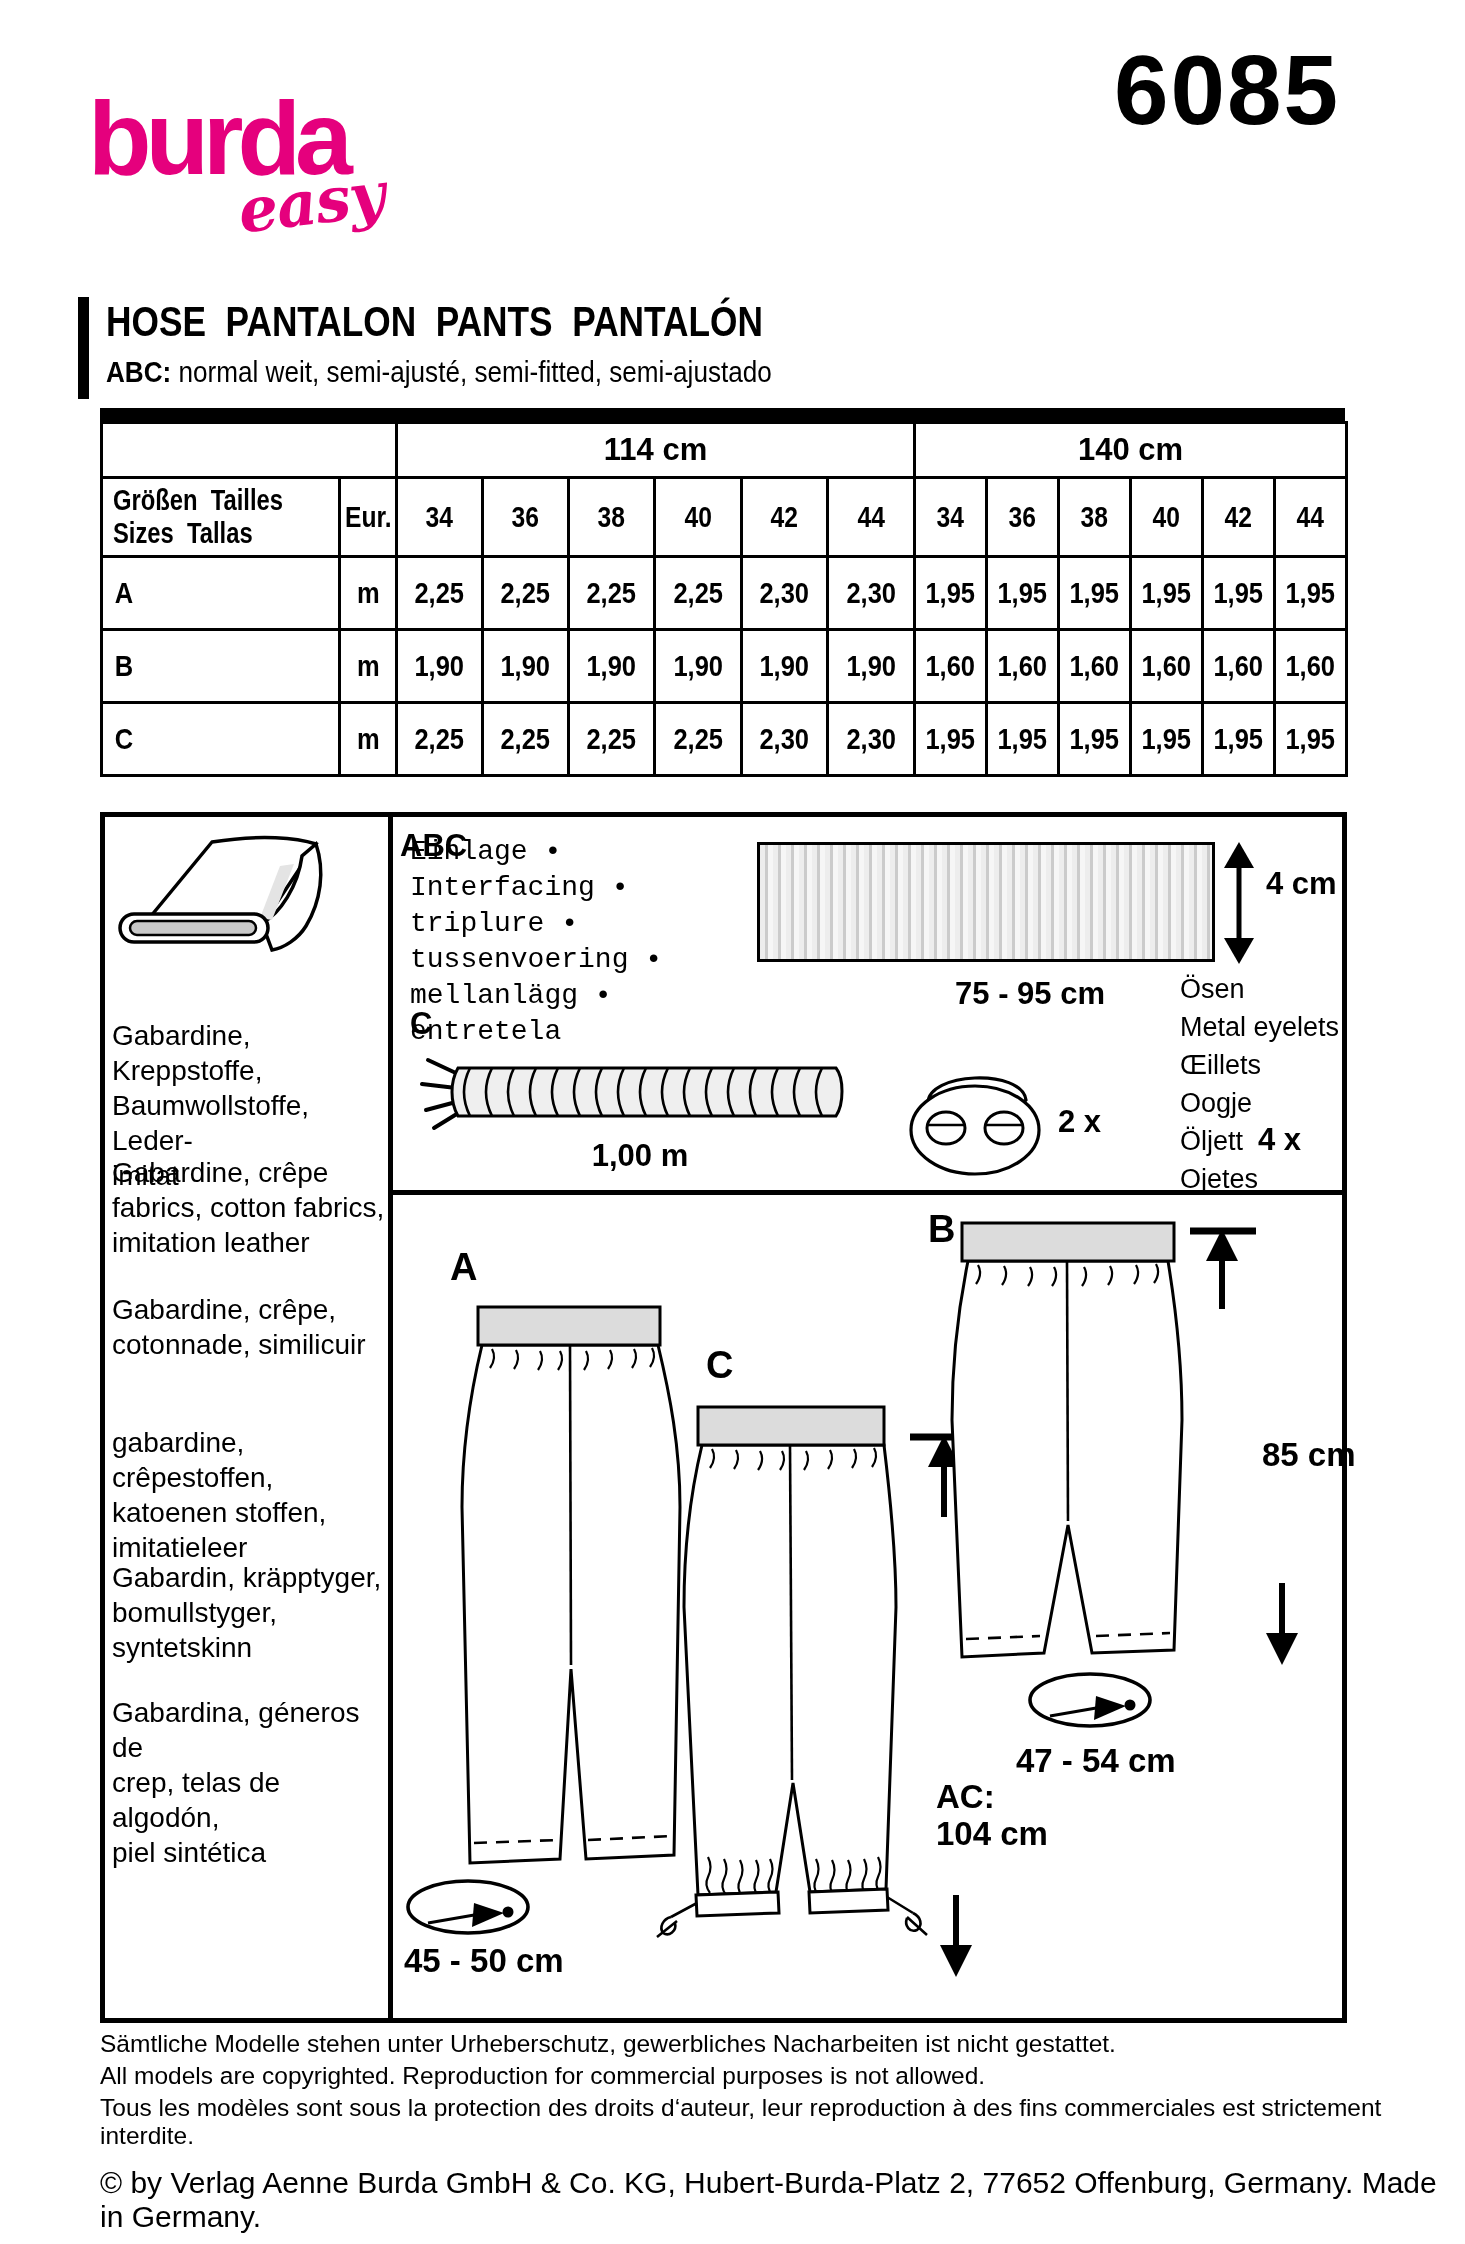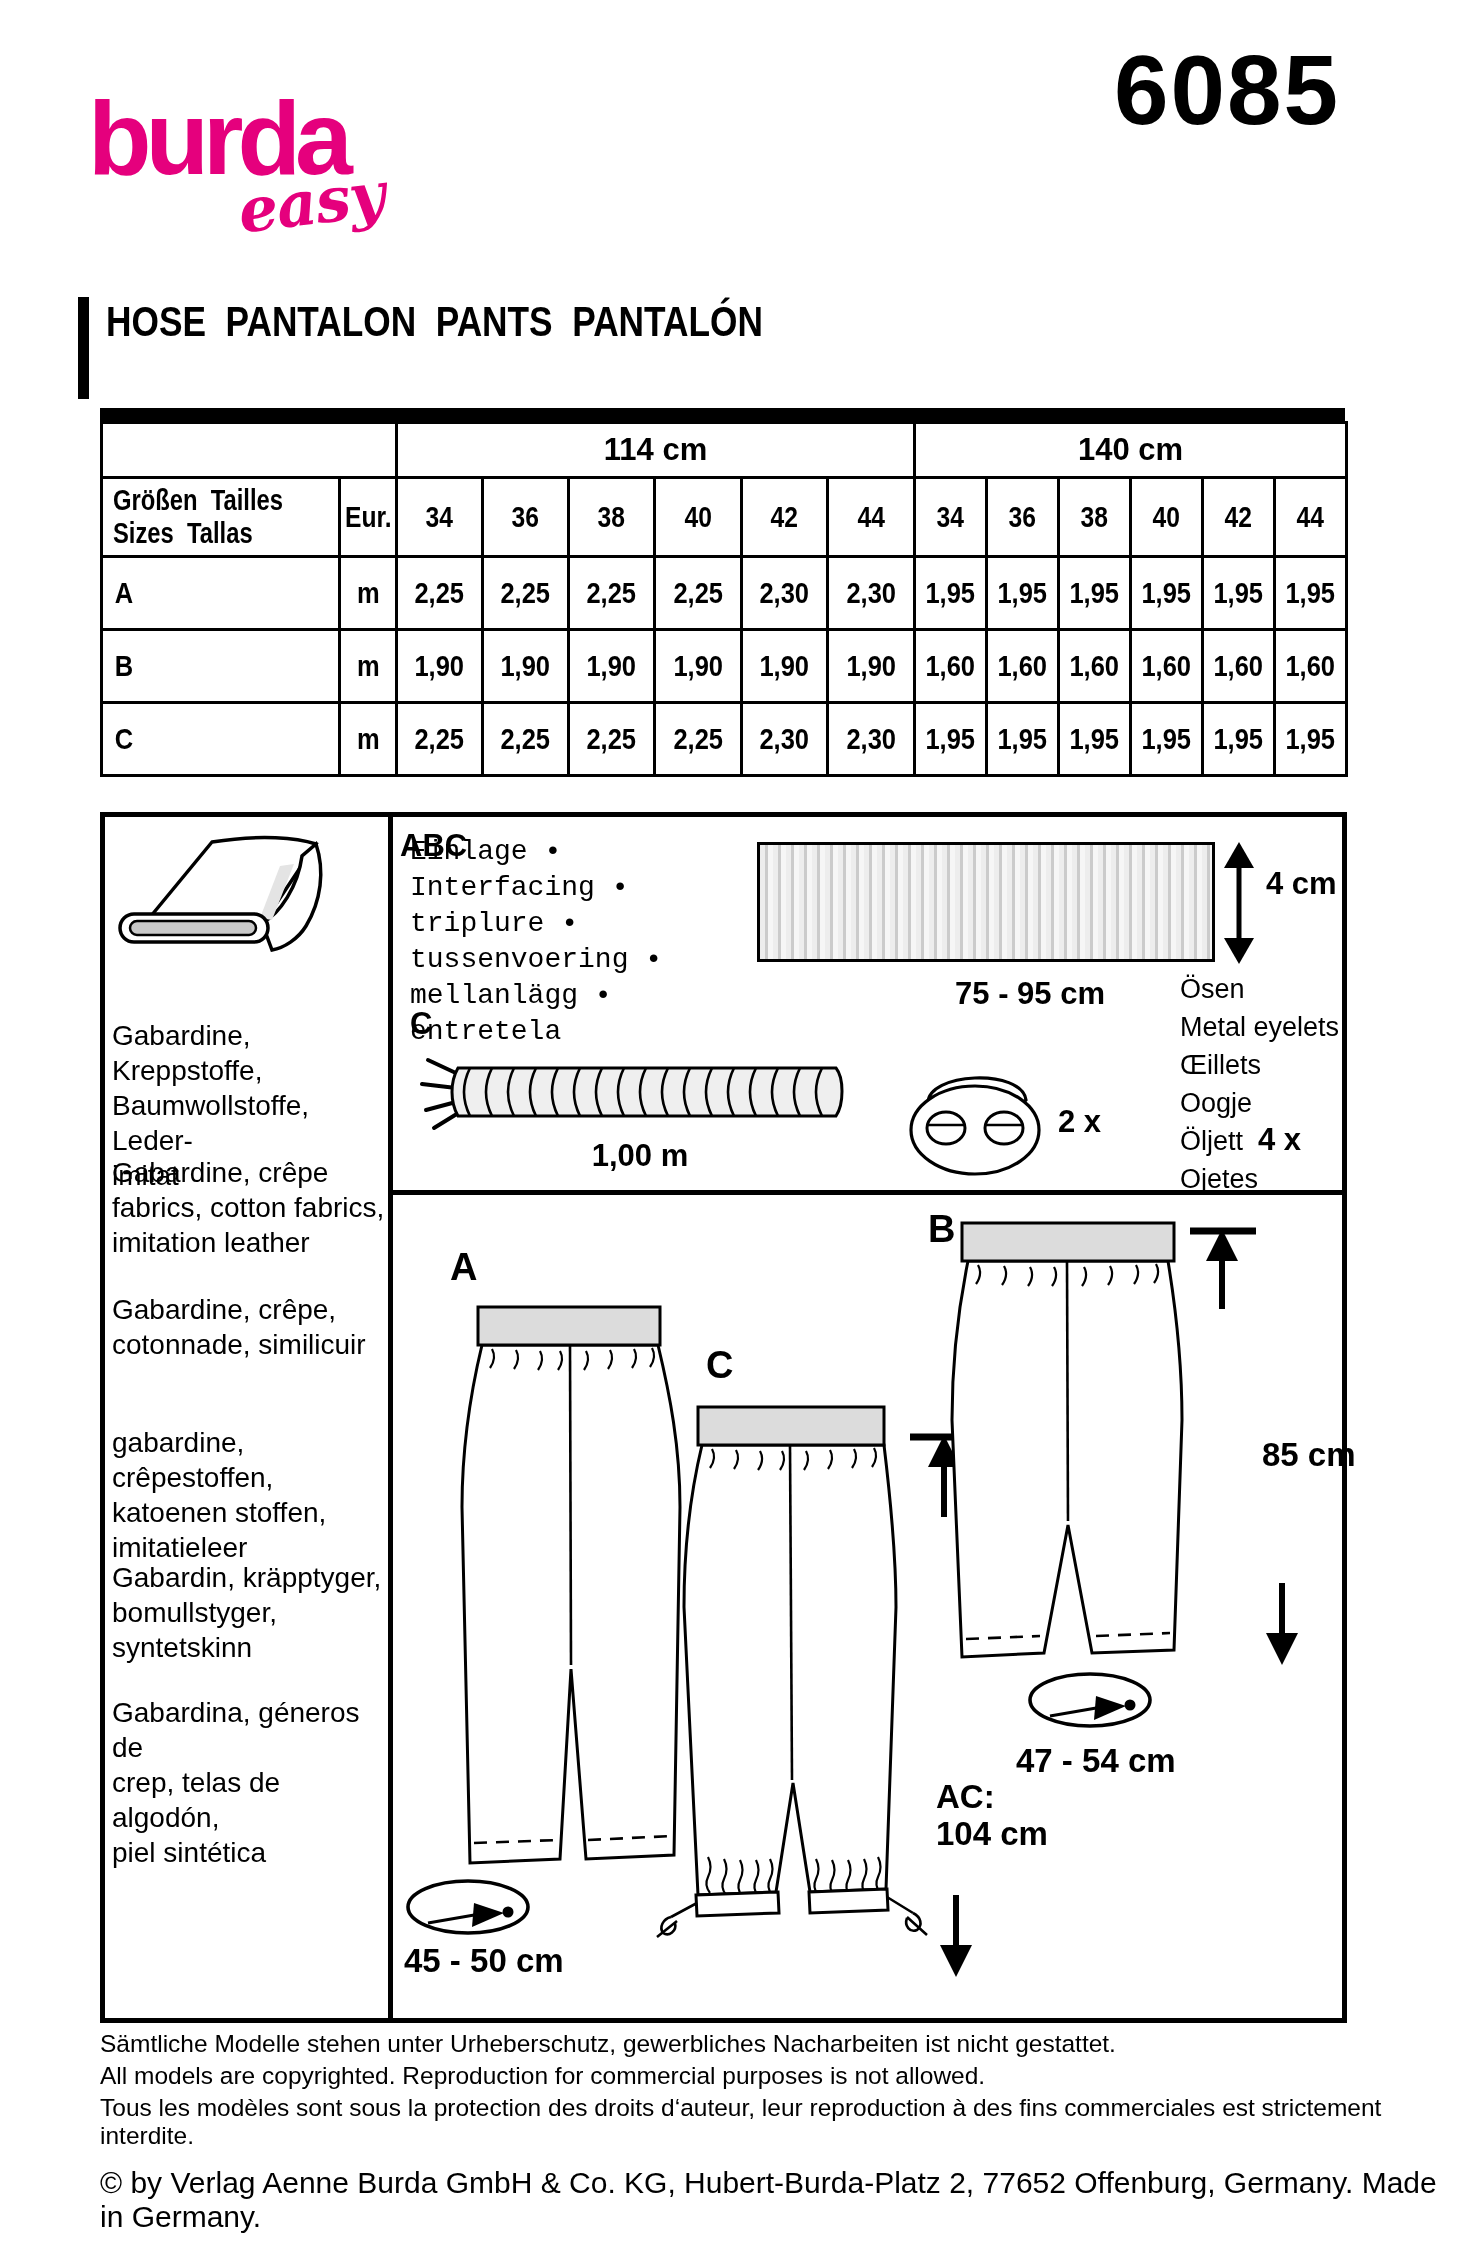--- a/index.html
+++ b/index.html
@@ -60,20 +60,24 @@
 
   <div class="abs" style="left:88px;top:38px;color:#e5007d;margin-top:48px;">
     <div class="brand-word">burda</div>
     <div class="abs brand-sub" style="left:150px;top:80px;">easy</div>
   </div>
   <div class="abs pattern-number" style="left:1020px;top:34px;width:320px;text-align:right;">6085</div>
 
   <div class="abs title-bar" style="left:78px;top:297px;"></div>
   <div class="abs" style="left:106px;top:300px;">
     <div class="title-main"><span class="cond pre">HOSE  PANTALON  PANTS  PANTALÓN</span></div>
+    <div class="title-sub" style="margin-top:13px;">
+      <span class="cond9"><b>ABC:</b>
+      <span>normal weit, semi-ajusté, semi-fitted, semi-ajustado</span></span>
+    </div>
   </div>
 
   <div class="abs" style="left:100px;top:408px;">
     <div class="band"></div>
     <table id="yardage">
       <colgroup>
         <col style="width:238px">
           <col style="width:57px">
         <col style="width:86px">
           <col style="width:86px">

